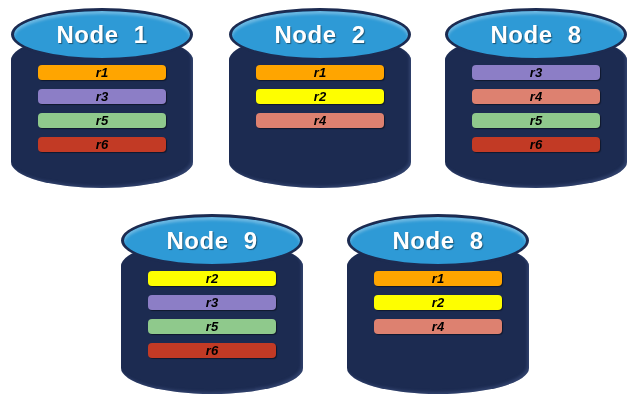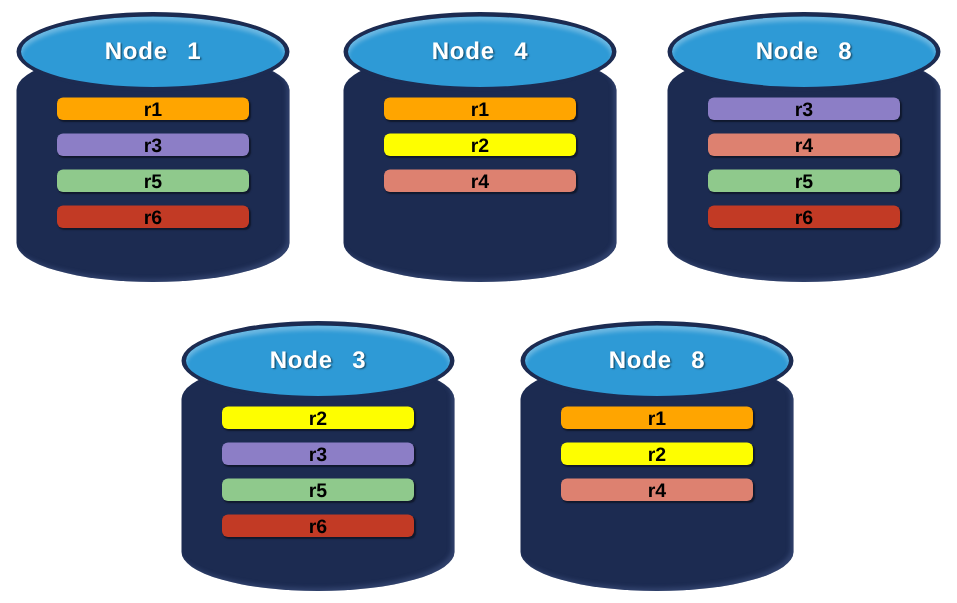--- a/index.html
+++ b/index.html
@@ -28,37 +28,38 @@
     border:3px solid #1C2B51;
     box-sizing:border-box;
     border-radius:50%;
     display:flex;align-items:center;justify-content:center;
     box-shadow: inset 0 3px 3px rgba(255,255,255,0.30);
     z-index:2;
   }
   .node-label{
     color:#ffffff;
     font-weight:bold;
-    font-size:16px;
+    font-size:24px;
     letter-spacing:0.5px;
     word-spacing:8px;
     text-shadow:1px 1px 1px rgba(0,0,0,0.45);
   }
   .records{
     position:absolute;left:27px;right:27px;top:57px;
     display:flex;flex-direction:column;gap:9px;
     z-index:3;
   }
   .record-bar{
     height:15px;
     border-radius:4px;
     display:flex;align-items:center;justify-content:center;
     font-size:13px;font-weight:bold;color:#000000;
     box-shadow:1px 1px 1px rgba(0,0,0,0.45);
     line-height:15px;
+    font-style:italic;
   }
 </style>
 </head>
 <body>
 
 <div id="canvas">
     <div class="cylinder pos-0">
     <div class="cyl-body"></div>
     <div class="cyl-top">
       <span class="node-label">Node 1</span>
@@ -74,21 +75,21 @@
     <span>r5</span>
   </div>
         <div class="record-bar" style="background: rgb(194, 58, 37);">
     <span>r6</span>
   </div>
       </div>
   </div>
     <div class="cylinder pos-1">
     <div class="cyl-body"></div>
     <div class="cyl-top">
-      <span class="node-label">Node 4</span>
+      <span class="node-label">Node 2</span>
     </div>
     <div class="records">
         <div class="record-bar" style="background: rgb(255, 165, 0);">
     <span>r1</span>
   </div>
         <div class="record-bar" style="background: rgb(254, 254, 0);">
     <span>r2</span>
   </div>
         <div class="record-bar" style="background: rgb(221, 129, 112);">
     <span>r4</span>
@@ -111,21 +112,21 @@
     <span>r5</span>
   </div>
         <div class="record-bar" style="background: rgb(194, 58, 37);">
     <span>r6</span>
   </div>
       </div>
   </div>
     <div class="cylinder pos-3">
     <div class="cyl-body"></div>
     <div class="cyl-top">
-      <span class="node-label">Node 3</span>
+      <span class="node-label">Node 9</span>
     </div>
     <div class="records">
         <div class="record-bar" style="background: rgb(254, 254, 0);">
     <span>r2</span>
   </div>
         <div class="record-bar" style="background: rgb(140, 126, 198);">
     <span>r3</span>
   </div>
         <div class="record-bar" style="background: rgb(143, 201, 140);">
     <span>r5</span>

